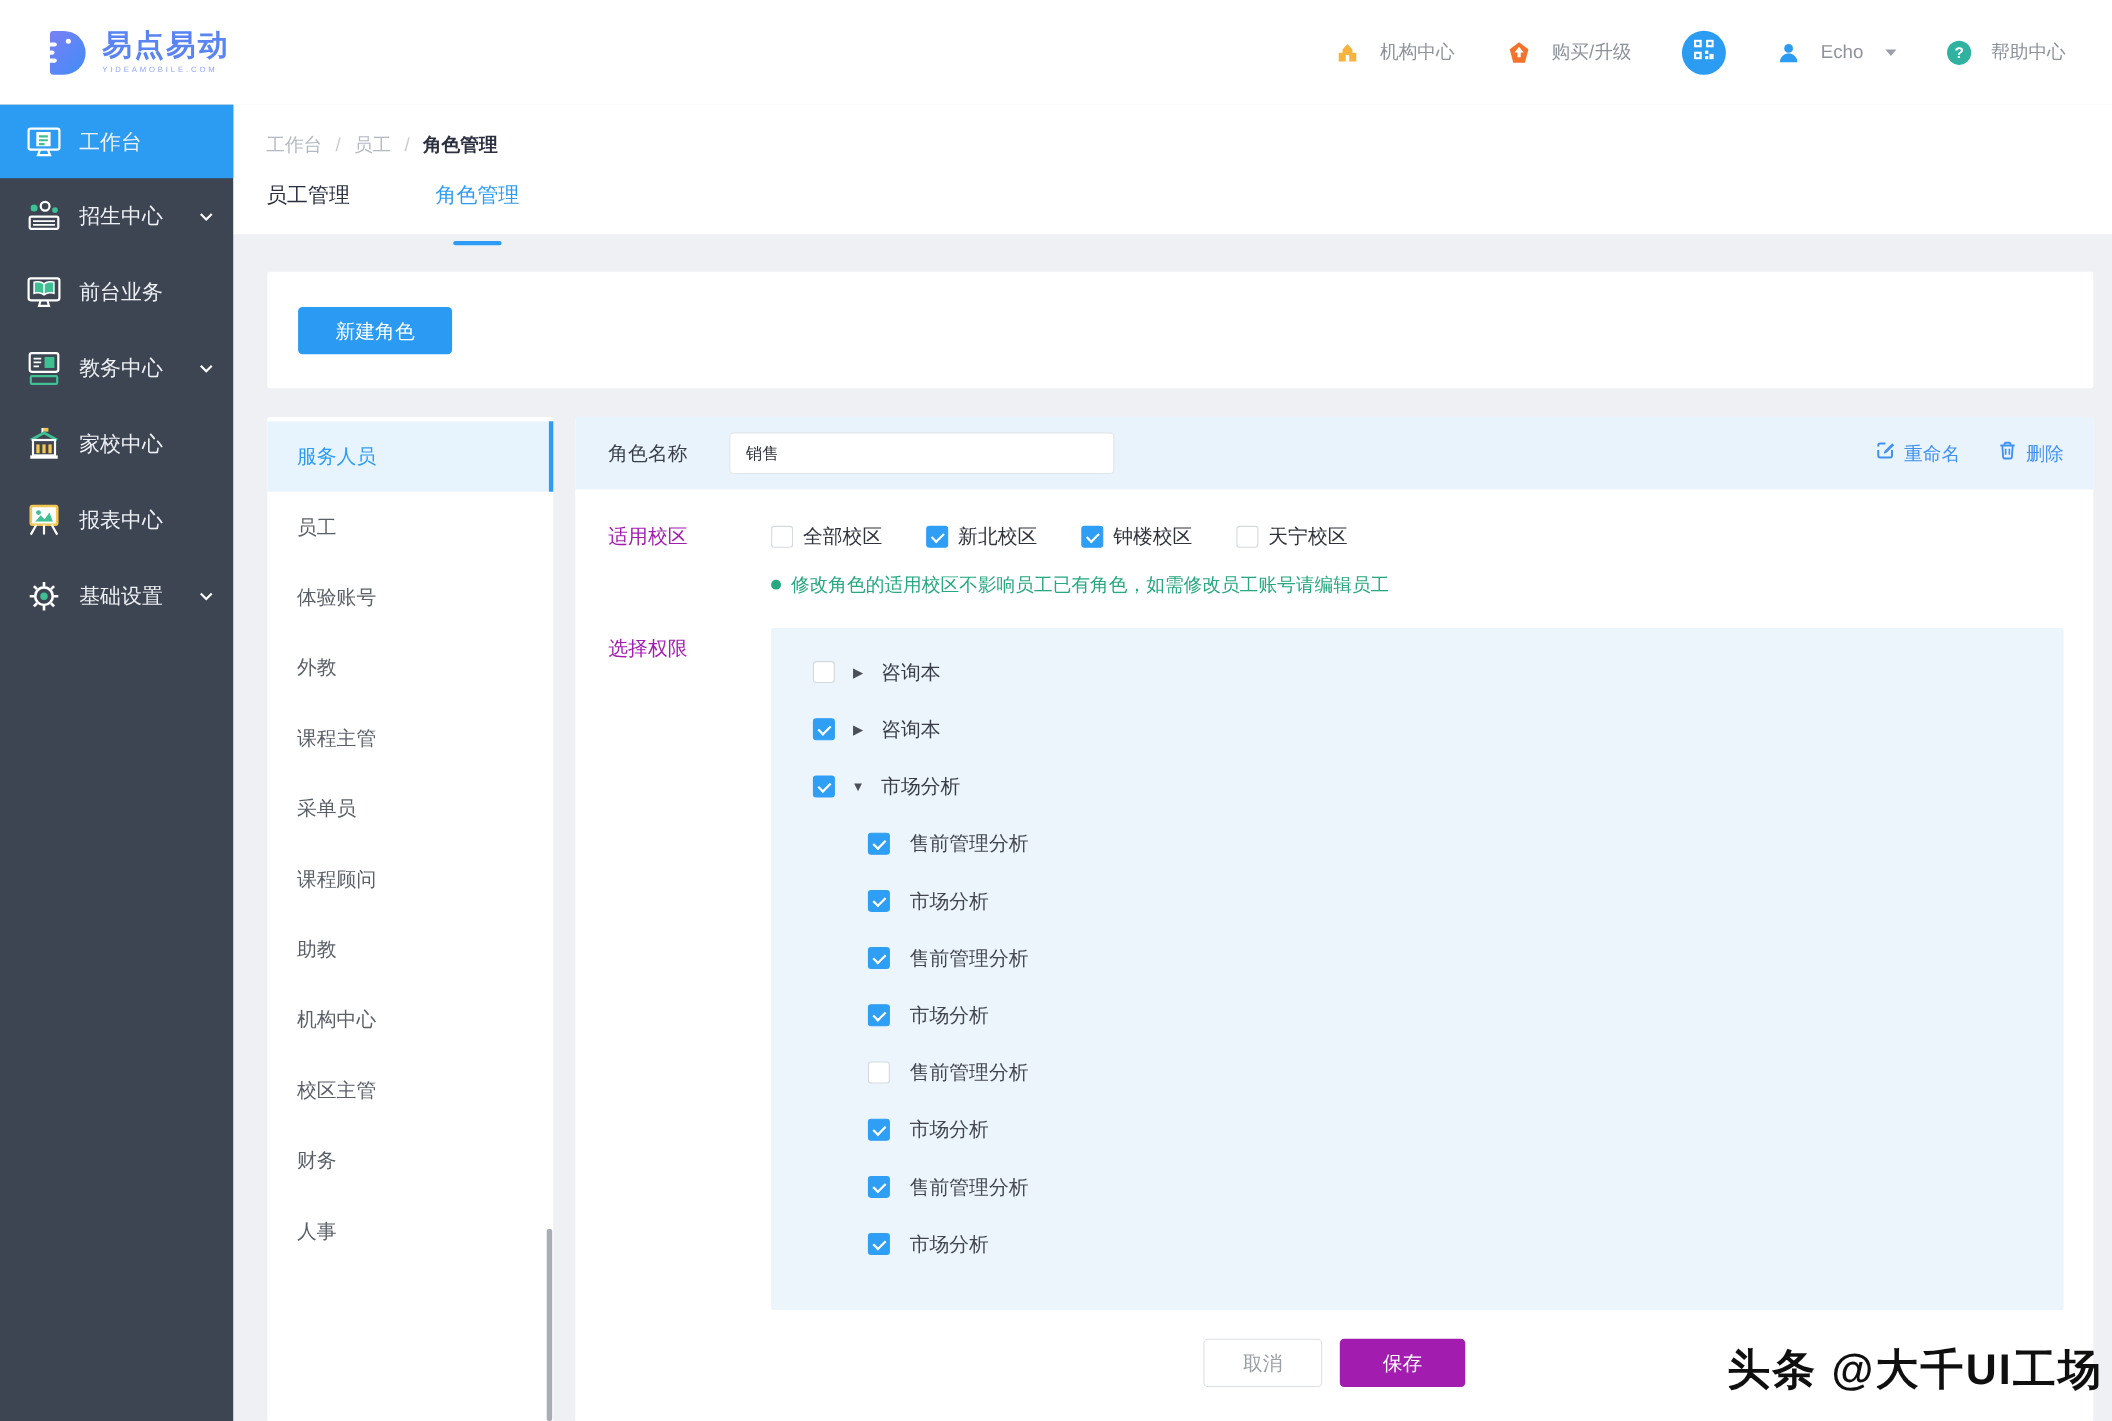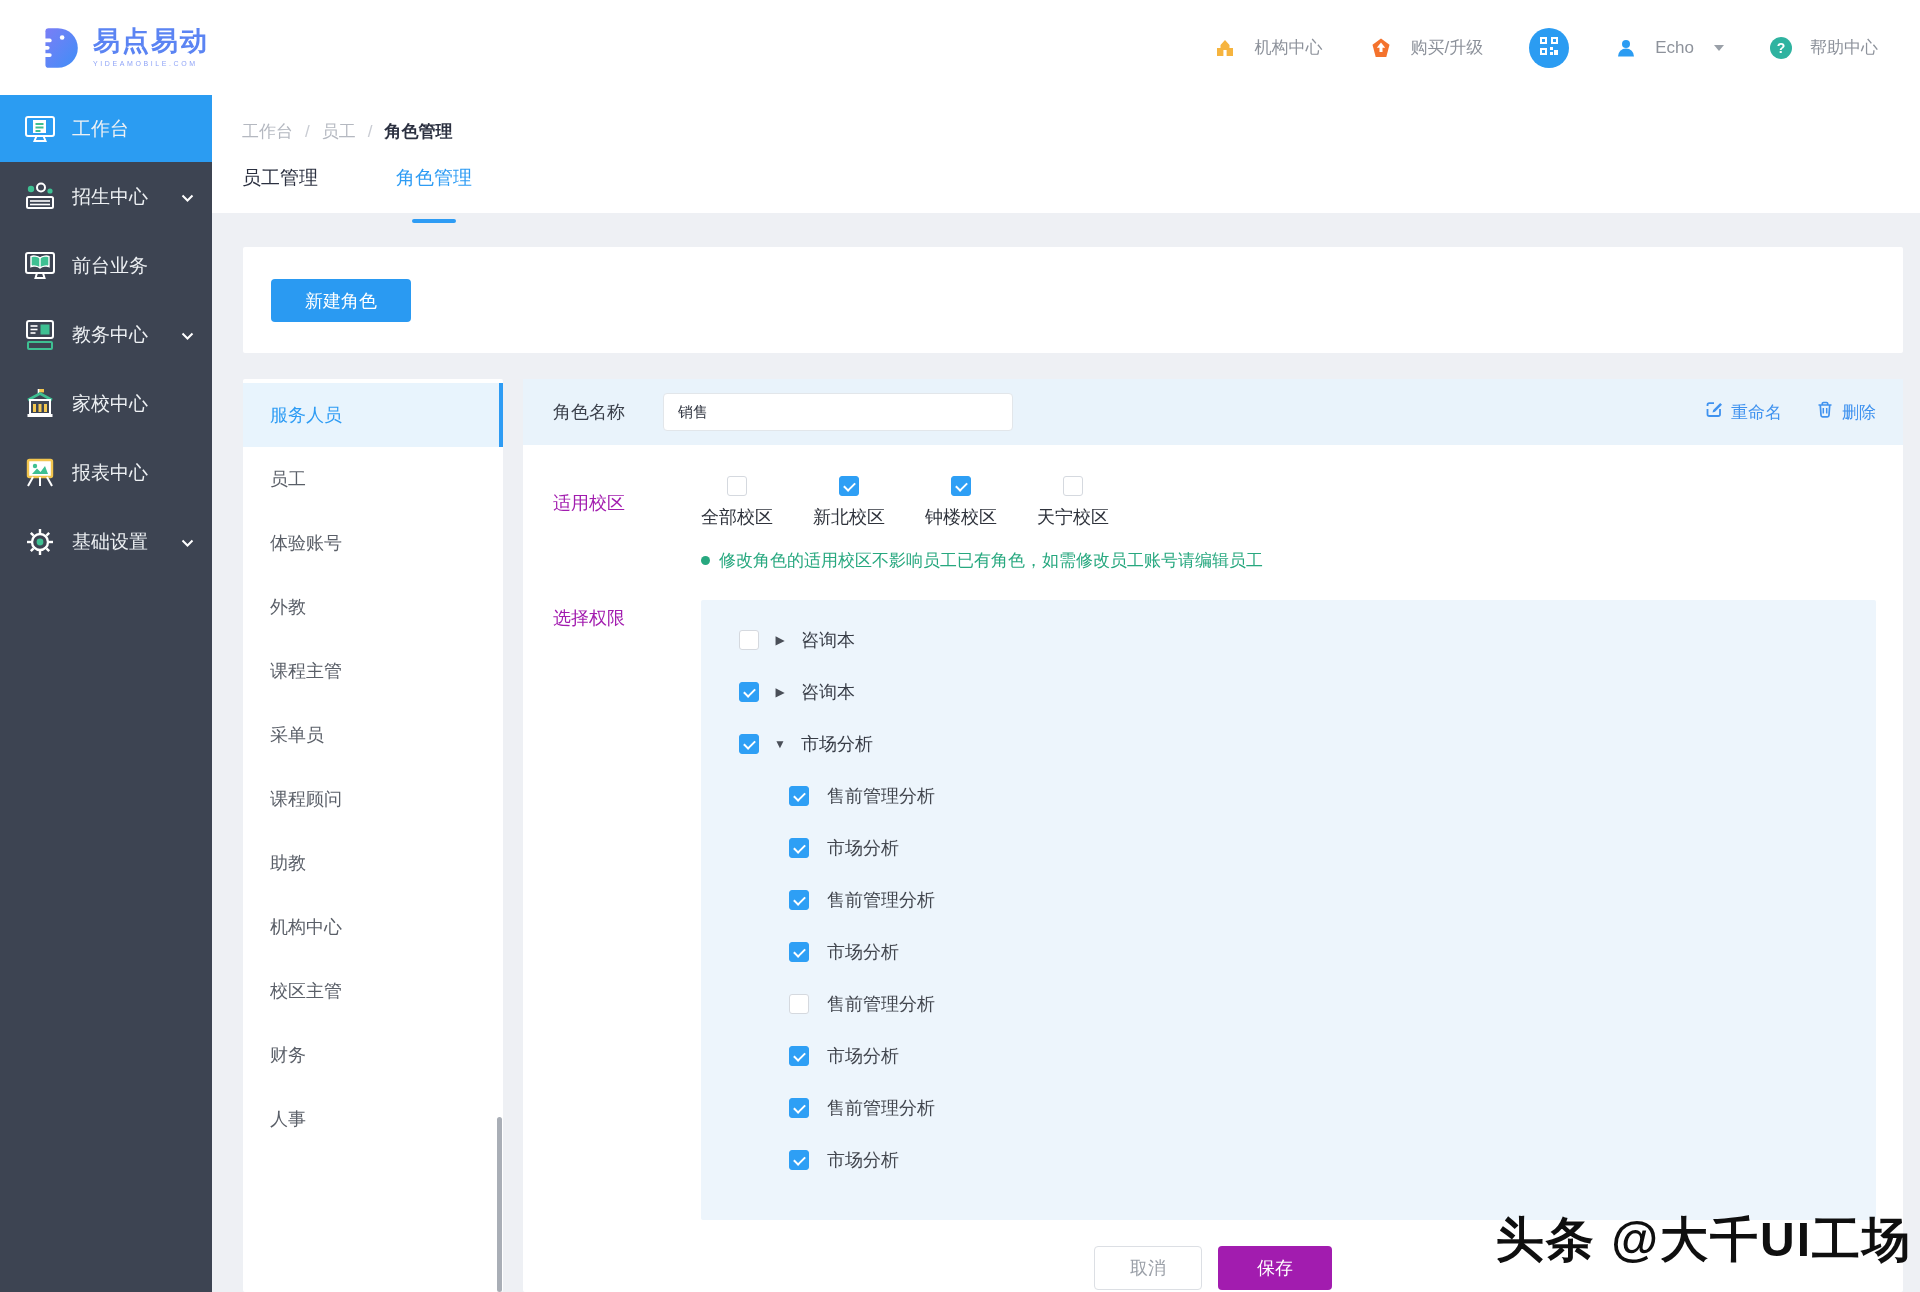--- a/index.html
+++ b/index.html
@@ -45,36 +45,36 @@
   .gap-col{width:20px;flex:none;}
   .detail-col{flex:1;background:#fff;border-radius:2px;position:relative;}
   .detail-header{height:66px;background:#e9f3fb;display:flex;align-items:center;padding:0 27px 0 30px;}
   .field-label{font-size:18px;color:#3a3f4a;width:110px;flex:none;}
   .name-input{width:350px;height:38px;background:#fff;border:1px solid #e2e6ea;border-radius:4px;font-size:15px;color:#303540;padding:0 14px;box-sizing:border-box;}
   .header-actions{margin-left:auto;display:flex;gap:34px;}
   .action{display:flex;align-items:center;gap:8px;color:#3f92ef;font-size:17px;cursor:pointer;}
   .campus-row{display:flex;align-items:center;margin:31px 30px 0 30px;}
   .row-label{font-size:18px;color:#a21caf;width:148px;flex:none;}
   .campus-opts{display:flex;gap:40px;}
-  .opt{display:flex;align-items:center;gap:9px;font-size:18px;color:#2f333c;cursor:pointer;flex-direction:column;}
+  .opt{display:flex;align-items:center;gap:9px;font-size:18px;color:#2f333c;cursor:pointer;}
   .cb{width:20px;height:20px;border:1px solid #d5d9df;border-radius:3px;background:#fff;box-sizing:border-box;position:relative;flex:none;cursor:pointer;}
   .cb.checked{background:#2e9ff5;border-color:#2e9ff5;}
   .cb.checked::after{content:'';position:absolute;left:4px;top:5px;width:9px;height:5px;border-left:2px solid #fff;border-bottom:2px solid #fff;transform:rotate(-45deg);}
   .hint-row{display:flex;align-items:center;gap:9px;margin:20px 30px 0 178px;color:#27a87f;font-size:17px;}
   .hint-dot{width:9px;height:9px;border-radius:50%;background:#27a87f;flex:none;}
   .perm-row{display:flex;margin:28px 27px 0 30px;}
   .perm-row .row-label{padding-top:6px;}
   .tree-panel{flex:1;background:#edf5fc;border-radius:2px;padding:14px 0 34px 38px;box-sizing:border-box;}
   .tree-row{height:52px;display:flex;align-items:center;gap:14px;font-size:18px;color:#383d47;}
   .caret{font-size:12px;color:#4a4f58;width:14px;text-align:center;cursor:pointer;}
   .tree-child{padding-left:50px;color:#43474f;gap:18px;}
   .footer-row{display:flex;justify-content:center;gap:16px;margin-top:26px;}
   .btn-cancel{width:108px;height:44px;background:#fff;border:1px solid #dcdfe4;border-radius:4px;color:#9ba0a8;font-size:18px;cursor:pointer;}
   .btn-save{width:114px;height:44px;background:#a21caf;border:none;border-radius:4px;color:#fff;font-size:18px;cursor:pointer;}
-  .watermark{position:absolute;right:8px;bottom:20px;font-size:48px;font-weight:900;color:#0f0f0f;letter-spacing:2px;z-index:9;white-space:nowrap;}
+  .watermark{position:absolute;right:8px;bottom:20px;font-size:39px;font-weight:900;color:#0f0f0f;letter-spacing:2px;z-index:9;white-space:nowrap;}
 </style>
 </head>
 <body>
 
 <div class="app-header">
   <div class="logo">
     <span class="icon-box" style="width:46px;height:46px">
       <svg width="46" height="46" viewBox="0 0 44 44">
         <defs>
             <linearGradient id="lgr" x1="0" y1="0" x2="1" y2="1">

